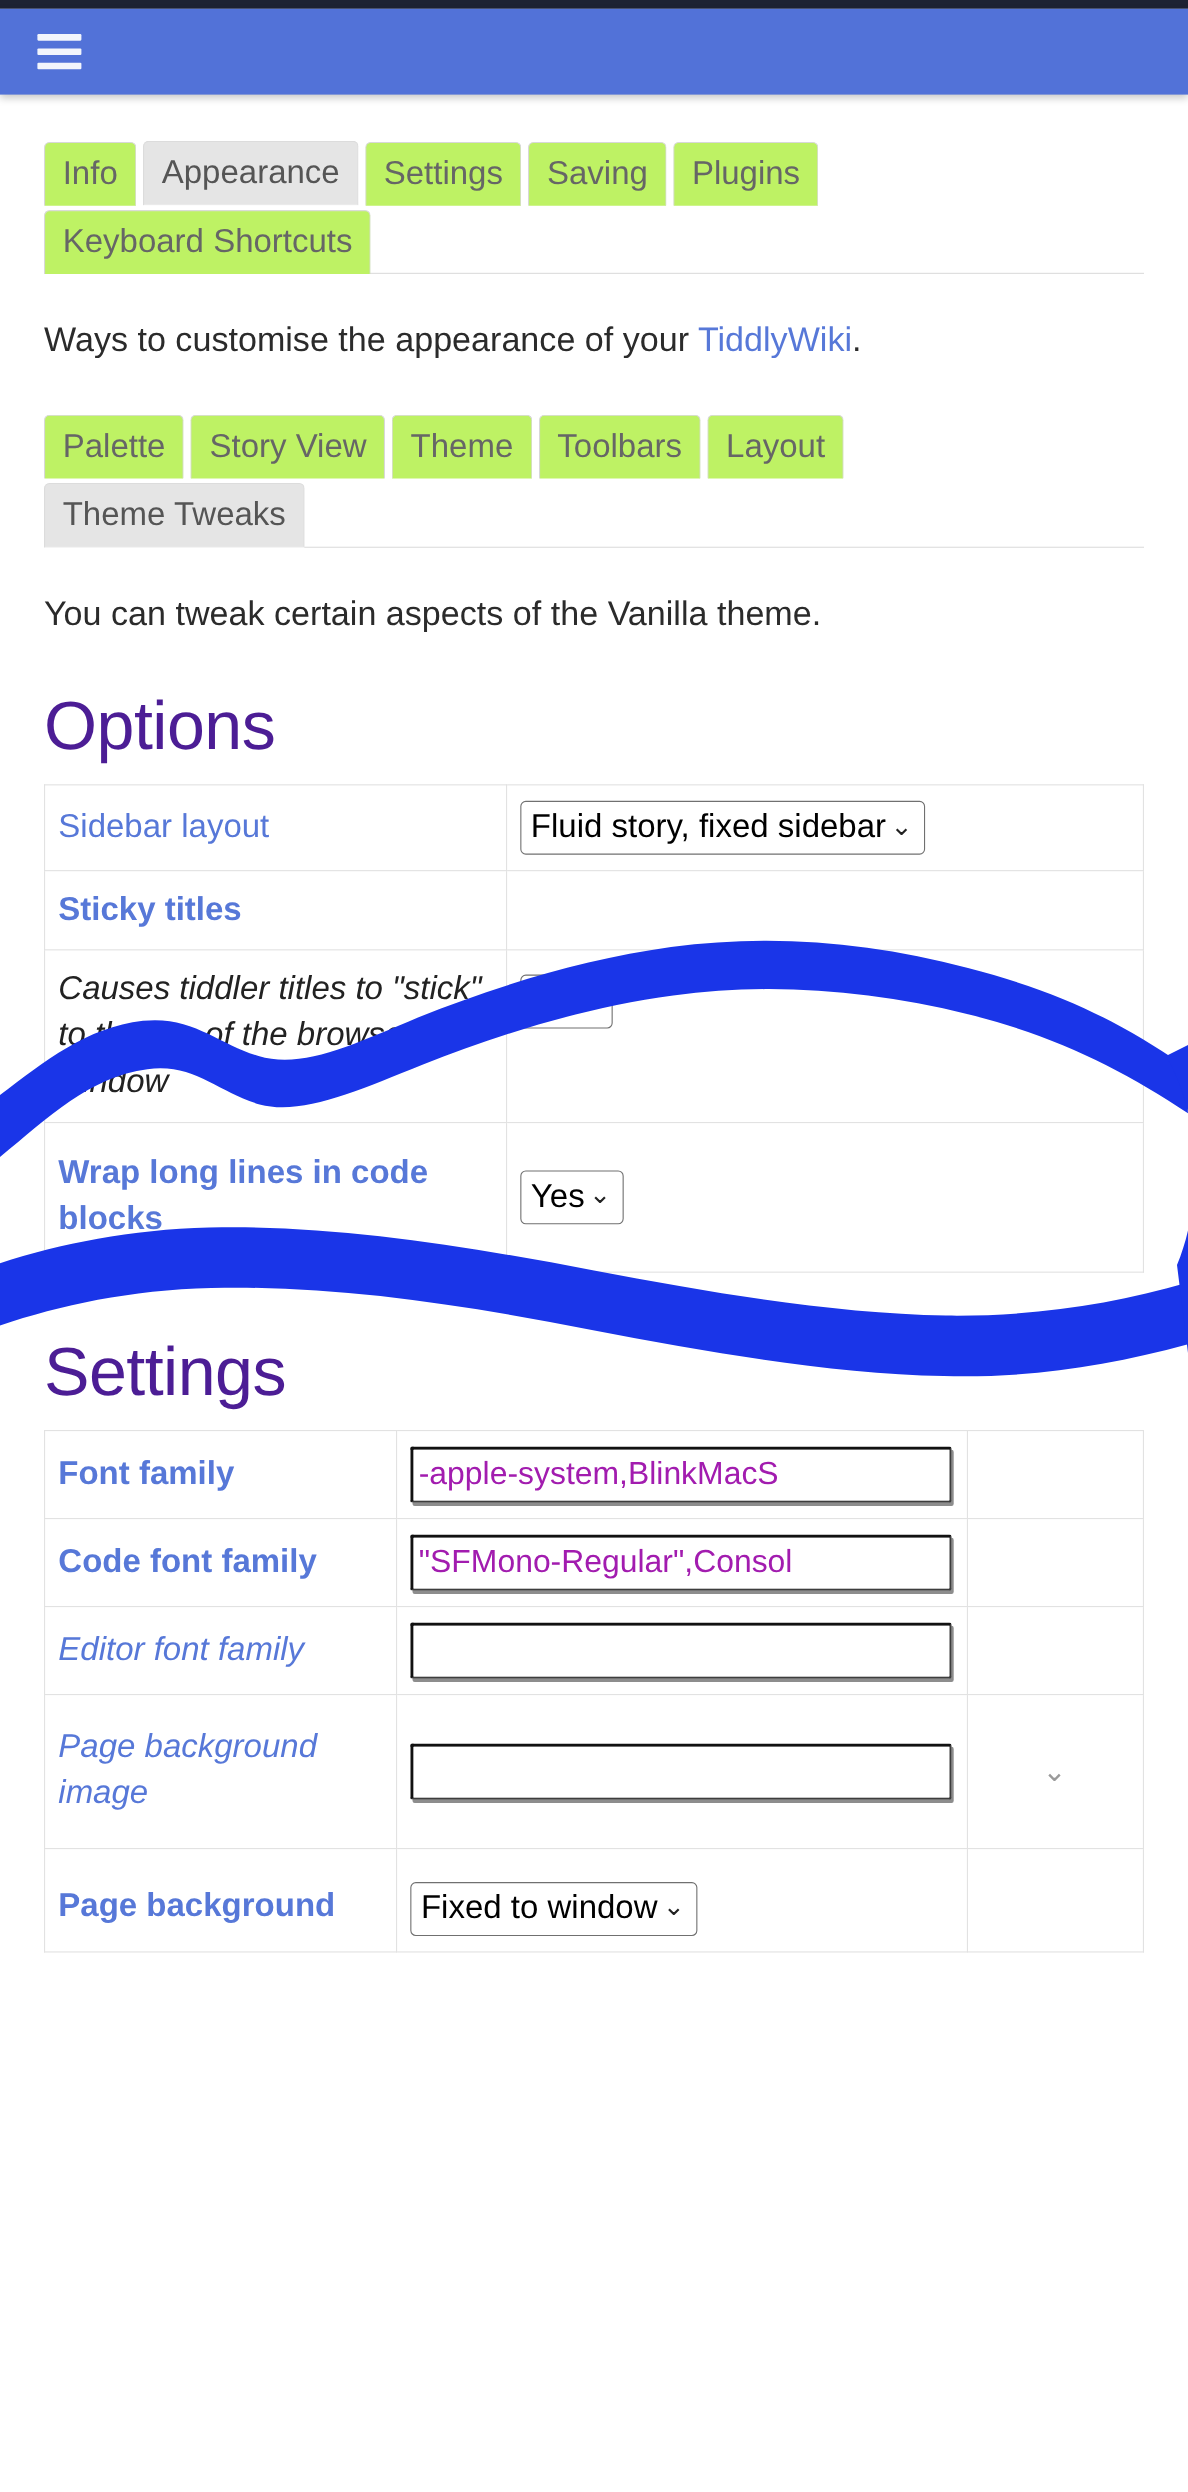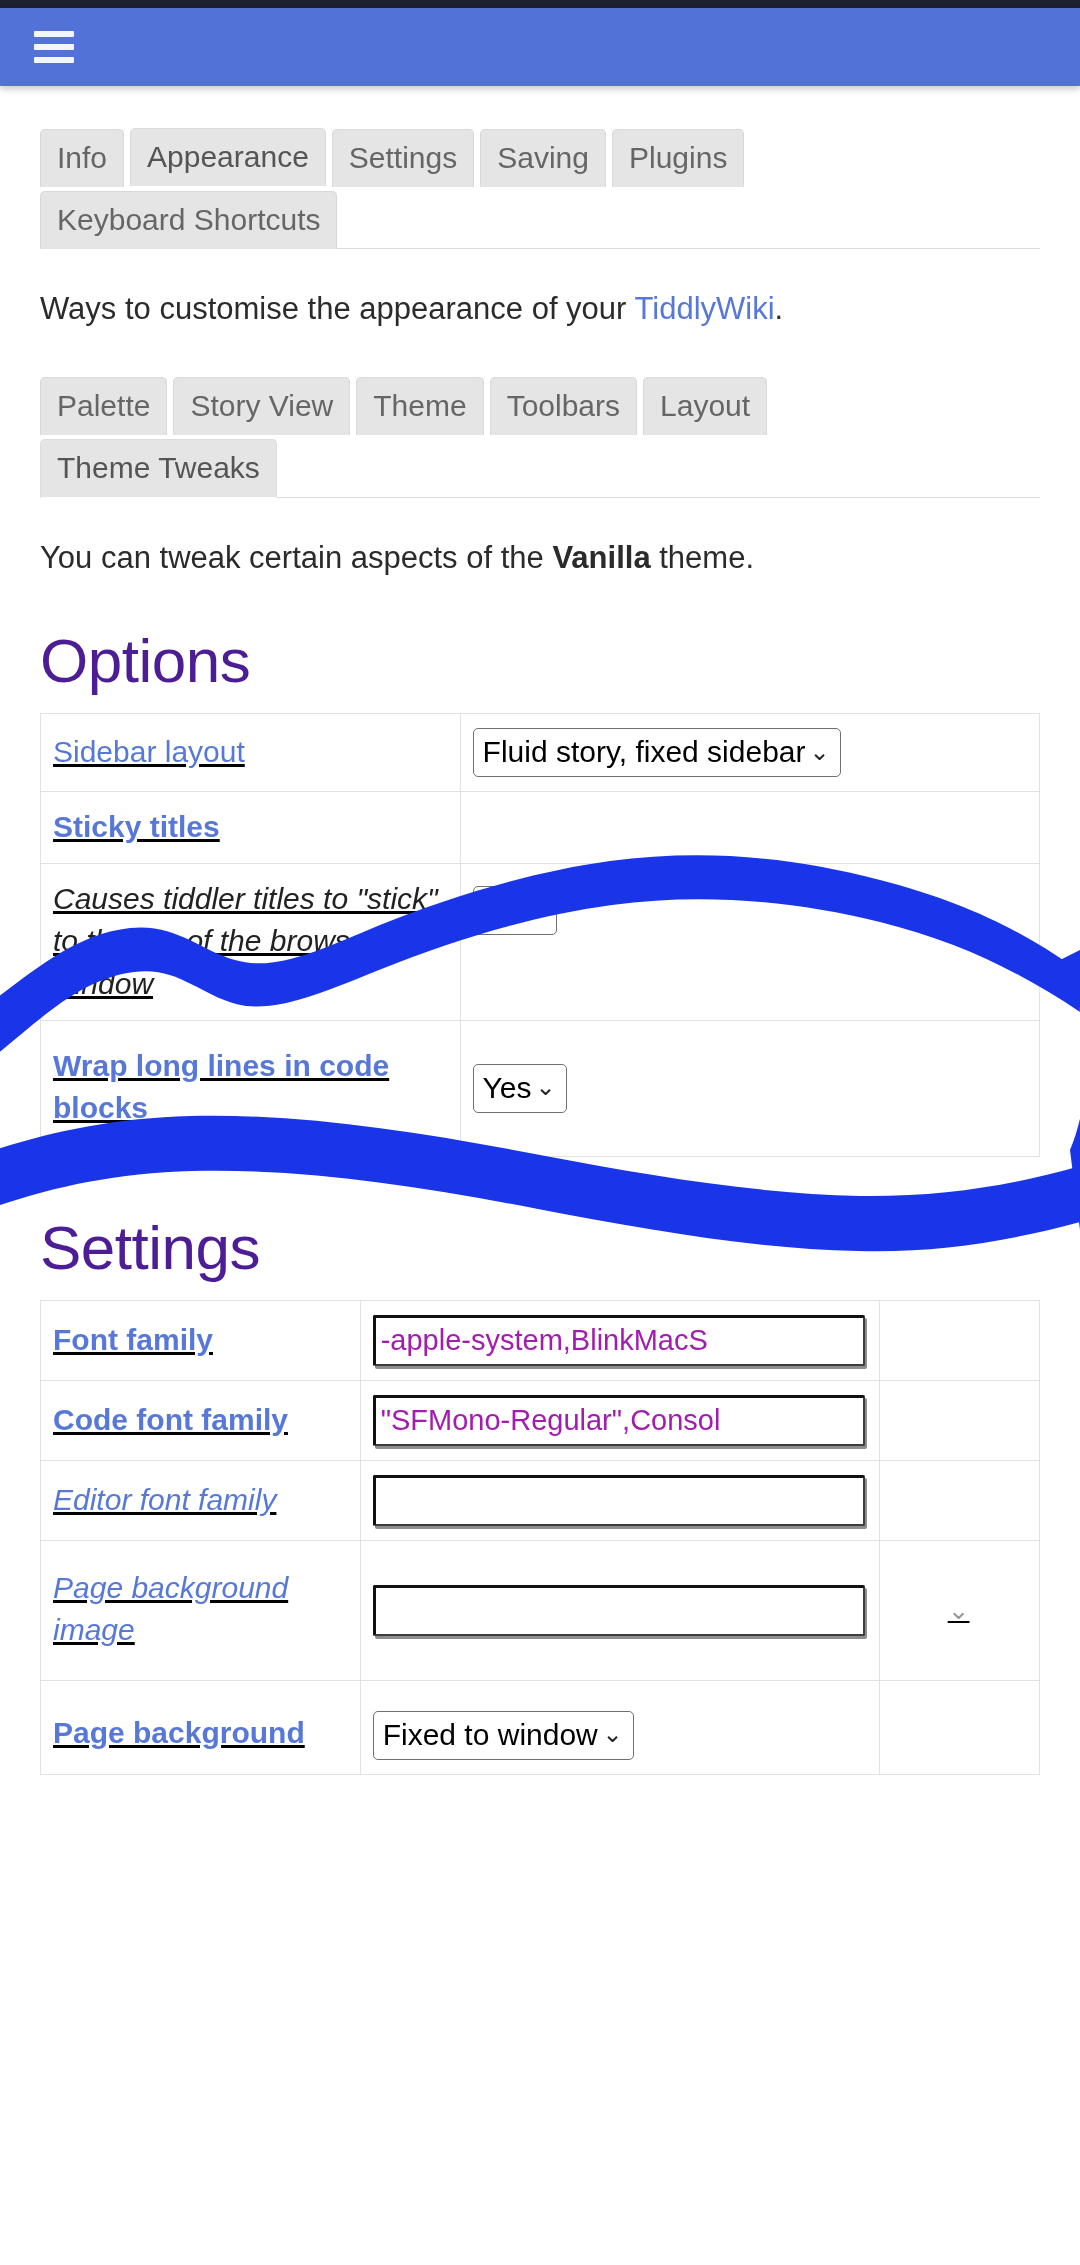--- a/index.html
+++ b/index.html
@@ -56,21 +56,21 @@
   .tabset {
     position: relative;
     margin: 0;
     line-height: 0;
   }
   .tab {
     display: inline-block;
     font-size: 30px;
     line-height: 1;
     color: #666666;
-    background: #e5e5e5;
+    background: #bef264;
     border: 1px solid #d8d8d8;
     border-bottom: none;
     border-radius: 5px 5px 0 0;
     padding: 13px 16px 14px 16px;
     margin: 0 6px 0 0;
     vertical-align: bottom;
     position: relative;
     font-family: "Liberation Sans", sans-serif;
   }
   .tab.active {
@@ -88,40 +88,39 @@
 
   
   .para {
     font-size: 31px;
     line-height: 1.42;
     color: #2b2b2b;
     margin: 38px 0 0 0;
     font-family: "Liberation Sans", sans-serif;
   }
   .para .lnk { color: #5778d8; margin-top: 27px; }
-  .para b { font-weight: bold; }
+  .para b { font-weight: normal; }
 
   
   h2.section {
     font-size: 62px;
     font-weight: normal;
     color: #4c1d95;
     margin: 48px 0 12px 0;
     letter-spacing: -0.5px;
     line-height: 1.05;
     font-family: "Liberation Sans", sans-serif;
   }
 
   
   table.tweaks {
     width: 100%;
     border-collapse: collapse;
     margin-top: 20px;
     table-layout: fixed;
-    text-decoration: underline;
   }
   table.tweaks td {
     border: 1px solid #e2e2e2;
     padding: 14px 14px 14px 12px;
     vertical-align: middle;
     font-size: 30px;
     line-height: 1.42;
   }
   .lbl-link        { color: #5778d8; }
   .lbl-link.bold   { font-weight: bold; }

